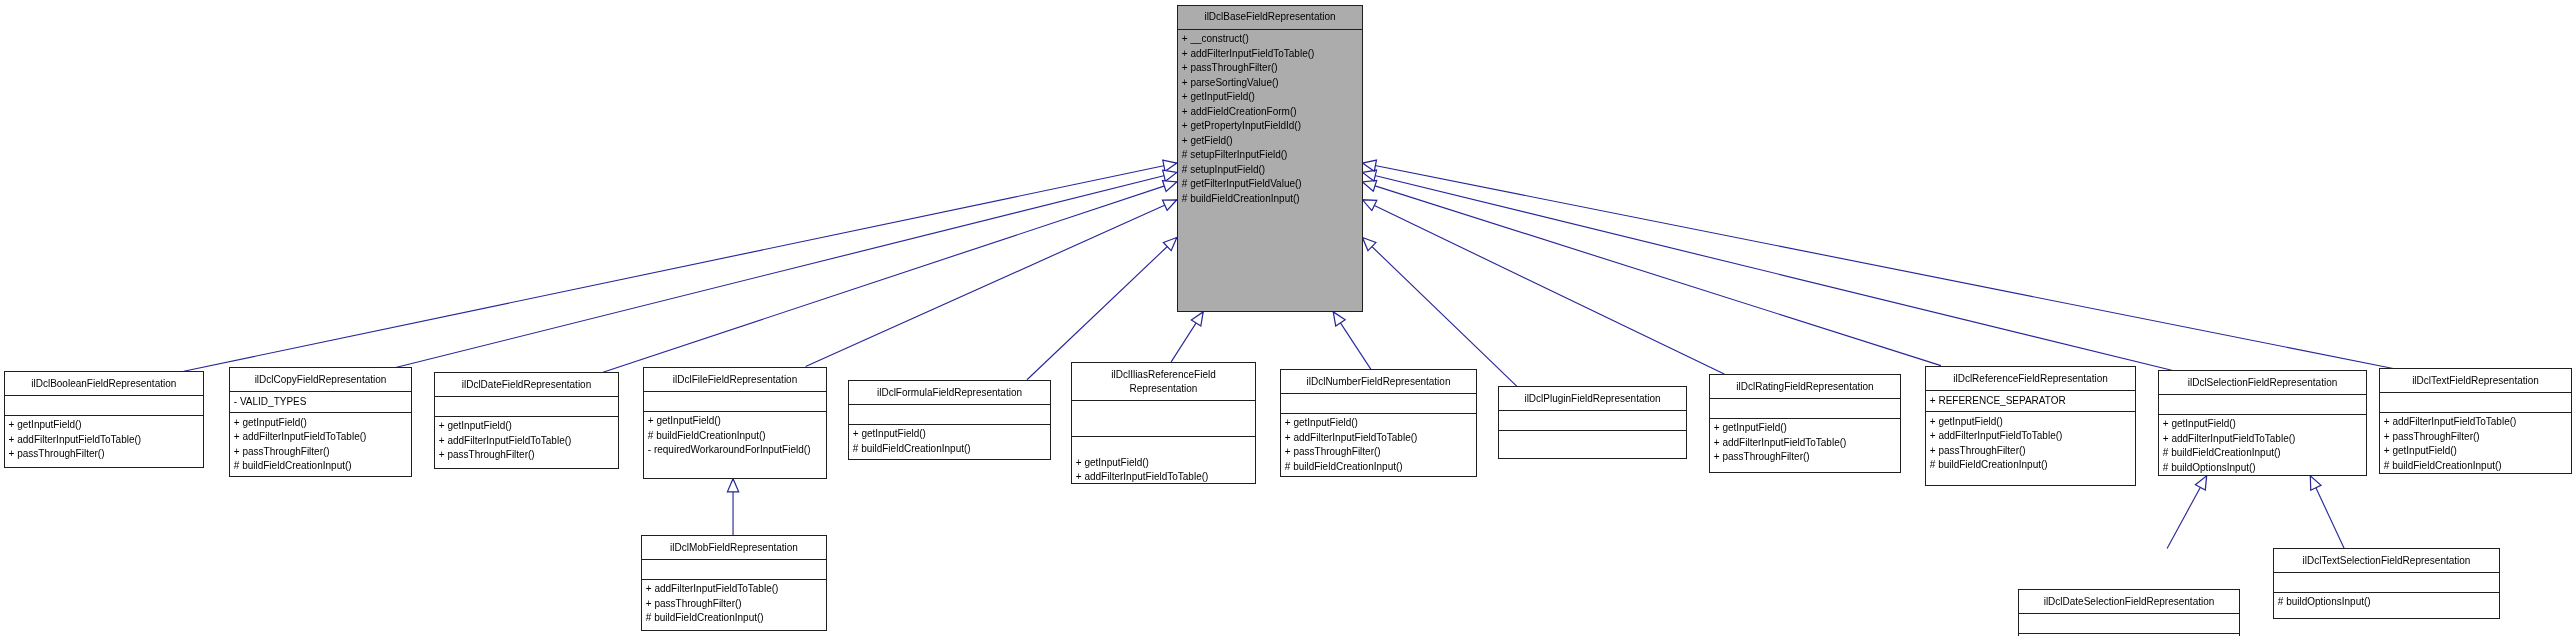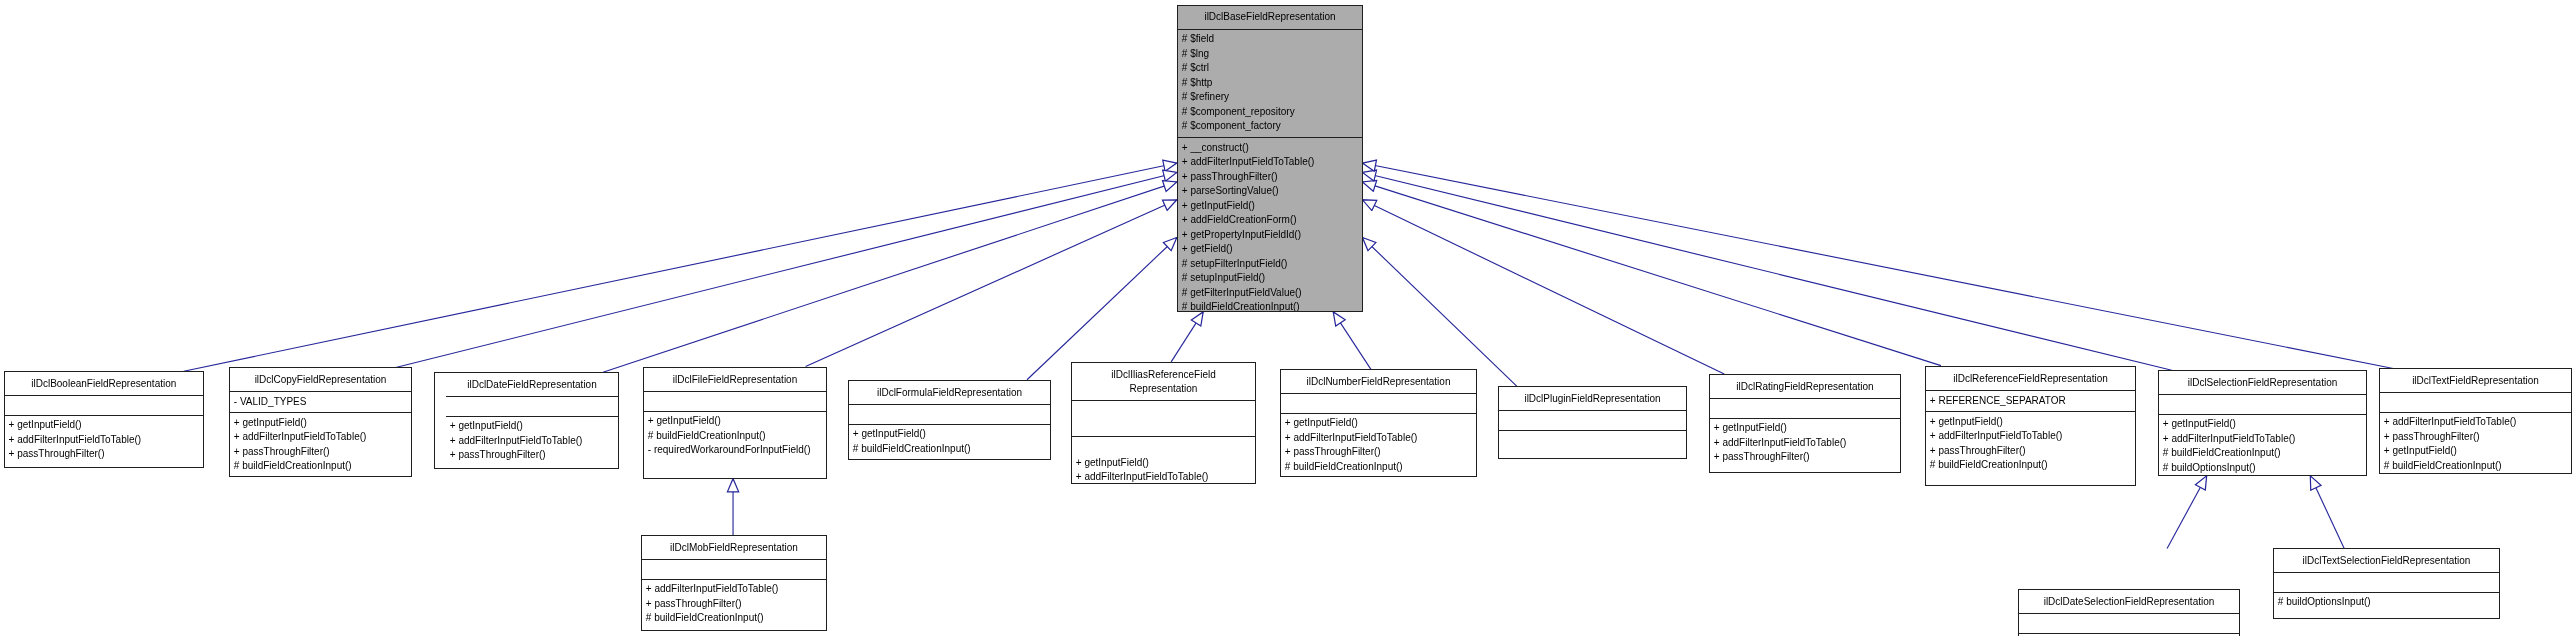--- a/index.html
+++ b/index.html
@@ -64,29 +64,20 @@
       <line x1="2060" y1="388" x2="1446" y2="193" stroke="#26269b" stroke-width="1.2" marker-end="url(#uml-arrow)"></line>
       <line x1="2305" y1="393" x2="1446" y2="183" stroke="#26269b" stroke-width="1.2" marker-end="url(#uml-arrow)"></line>
       <line x1="2540" y1="391" x2="1446" y2="173" stroke="#26269b" stroke-width="1.2" marker-end="url(#uml-arrow)"></line>
       <line x1="778" y1="568" x2="778" y2="508" stroke="#26269b" stroke-width="1.2" marker-end="url(#uml-arrow)"></line>
       <line x1="2300" y1="582" x2="2342" y2="505" stroke="#26269b" stroke-width="1.2" marker-end="url(#uml-arrow)"></line>
       <line x1="2488" y1="582" x2="2452" y2="505" stroke="#26269b" stroke-width="1.2" marker-end="url(#uml-arrow)"></line>
     </svg>
 
 <div class="uml-node base" style="left: 1177px; top: 4.7px; width: 186px; height: 307px;">
     <div class="uml-title">ilDclBaseFieldRepresentation</div>
-    <div class="uml-attrs">
-        <div class="member"># $field</div>
-        <div class="member"># $lng</div>
-        <div class="member"># $ctrl</div>
-        <div class="member"># $http</div>
-        <div class="member"># $refinery</div>
-        <div class="member"># $component_repository</div>
-        <div class="member"># $component_factory</div>
-      </div>
     <div class="uml-methods">
         <div class="member">+ __construct()</div>
         <div class="member">+ addFilterInputFieldToTable()</div>
         <div class="member">+ passThroughFilter()</div>
         <div class="member">+ parseSortingValue()</div>
         <div class="member">+ getInputField()</div>
         <div class="member">+ addFieldCreationForm()</div>
         <div class="member">+ getPropertyInputFieldId()</div>
         <div class="member">+ getField()</div>
         <div class="member"># setupFilterInputField()</div>
@@ -109,21 +100,21 @@
     <div class="uml-attrs">
         <div class="member">- VALID_TYPES</div>
       </div>
     <div class="uml-methods">
         <div class="member">+ getInputField()</div>
         <div class="member">+ addFilterInputFieldToTable()</div>
         <div class="member">+ passThroughFilter()</div>
         <div class="member"># buildFieldCreationInput()</div>
       </div>
   </div>
-    <div class="uml-node" style="left: 434px; top: 372px; width: 185px; height: 97px; padding-left: 11px;">
+    <div class="uml-node" style="left: 434px; top: 372px; width: 185px; height: 97px;">
     <div class="uml-title">ilDclDateFieldRepresentation</div>
     <div class="uml-attrs"></div>
     <div class="uml-methods">
         <div class="member">+ getInputField()</div>
         <div class="member">+ addFilterInputFieldToTable()</div>
         <div class="member">+ passThroughFilter()</div>
       </div>
   </div>
     <div class="uml-node" style="left: 643px; top: 367px; width: 184px; height: 112px;">
     <div class="uml-title">ilDclFileFieldRepresentation</div>

